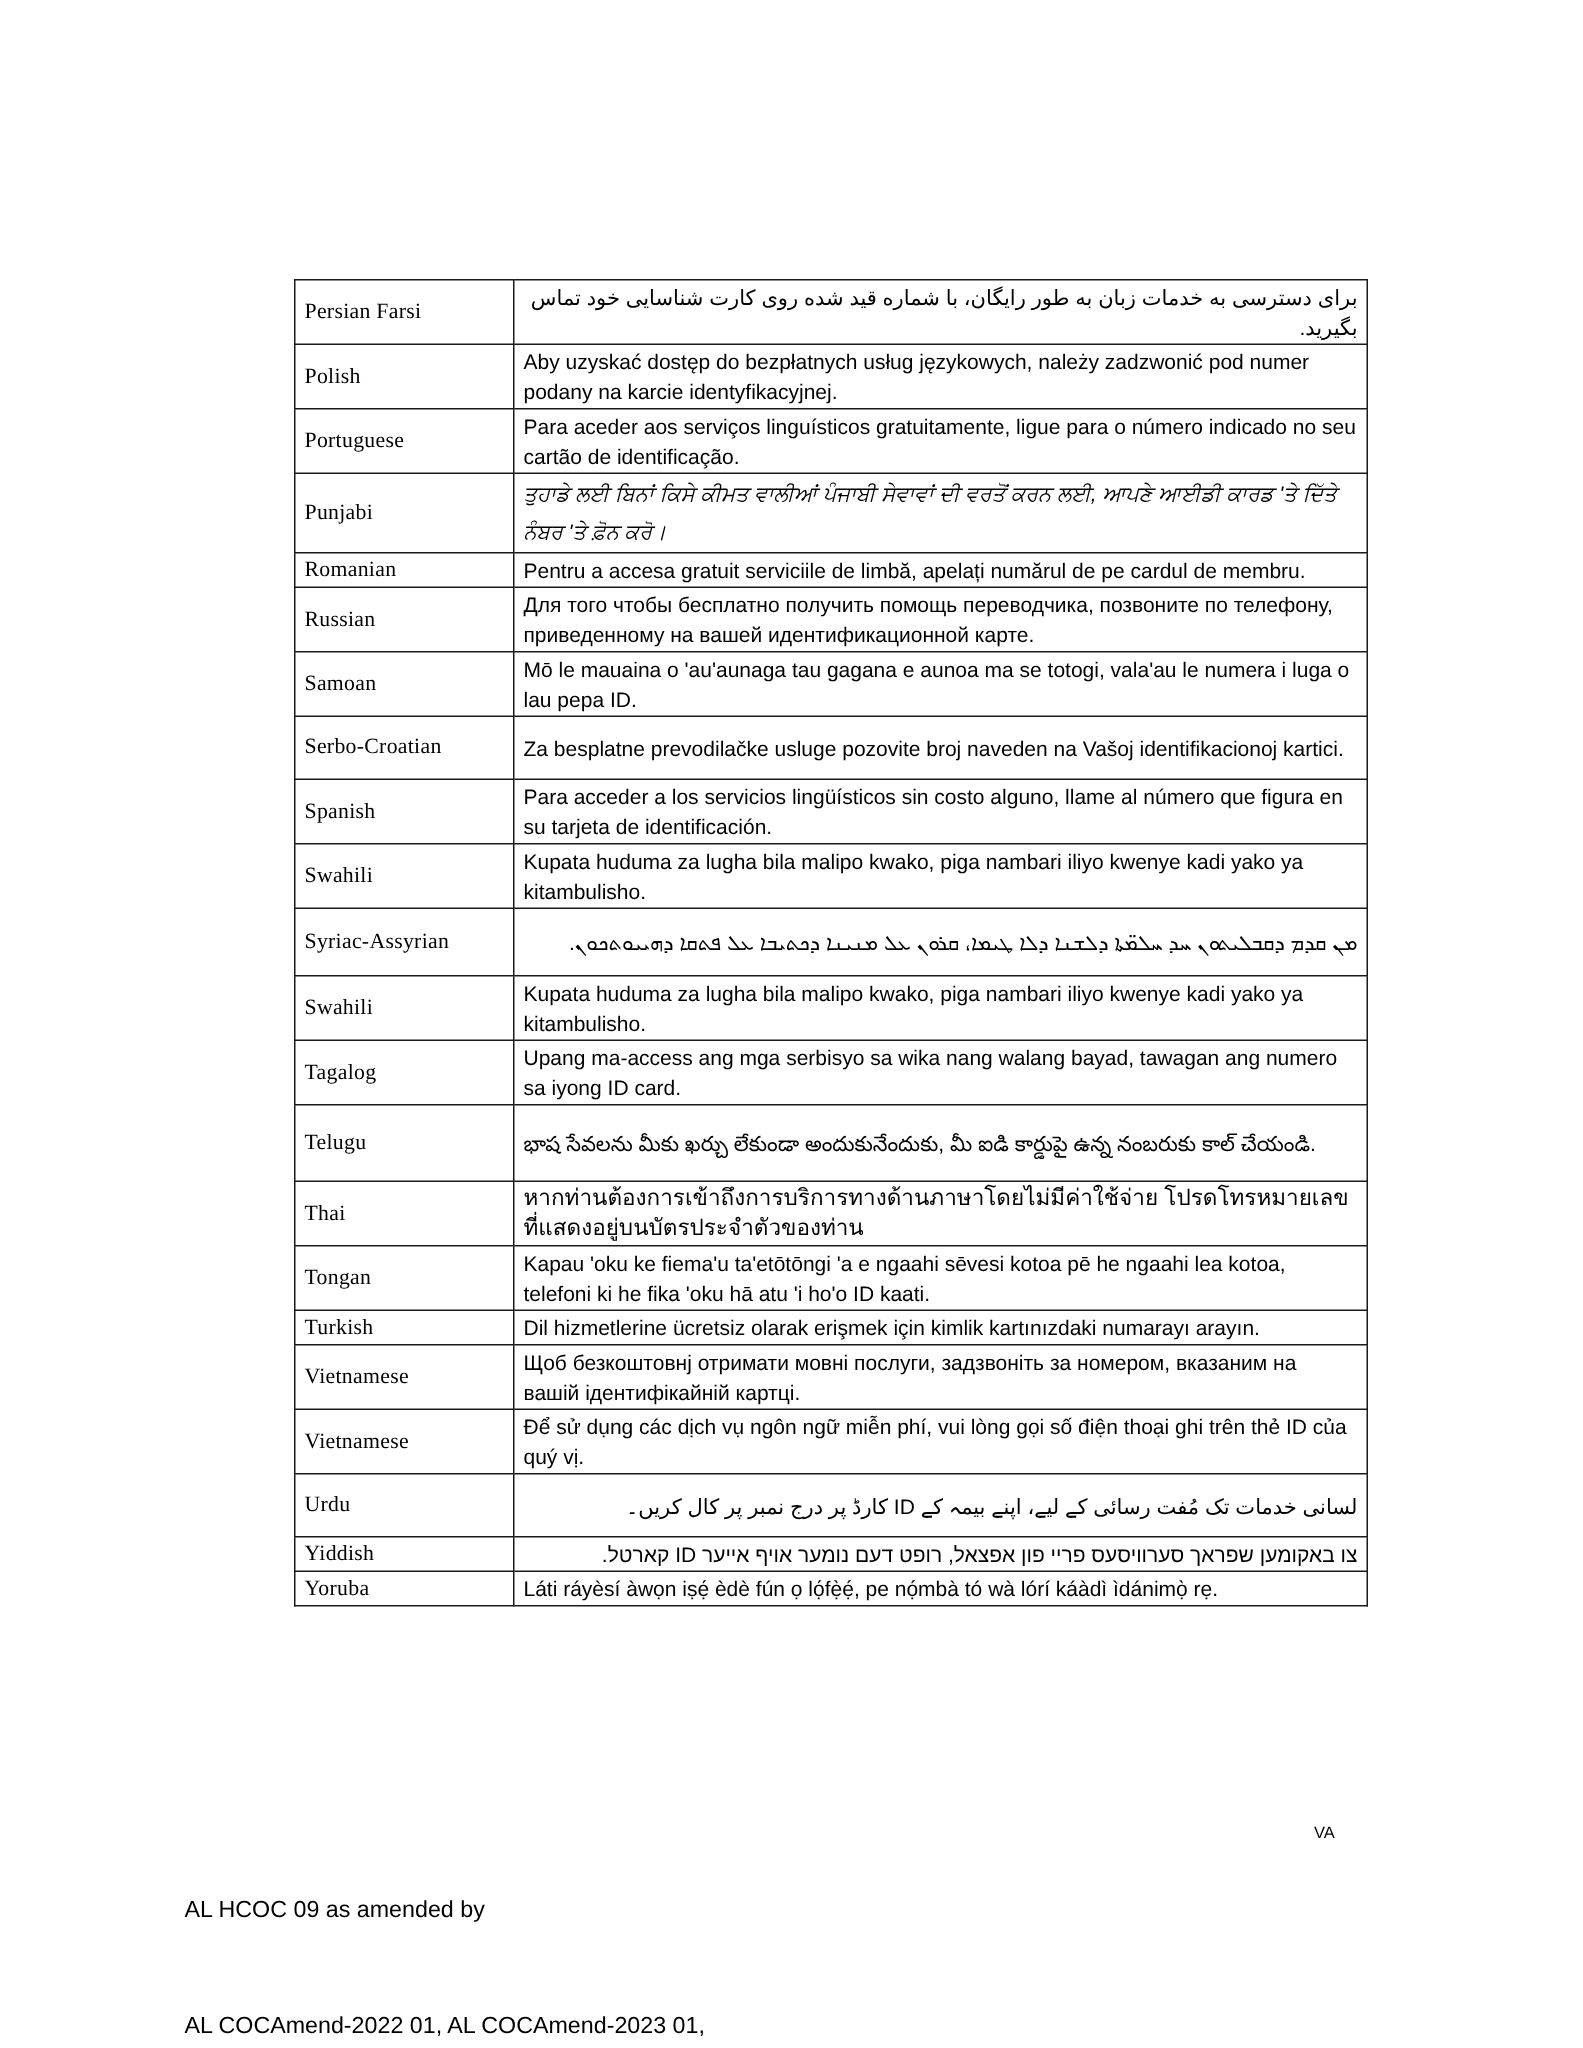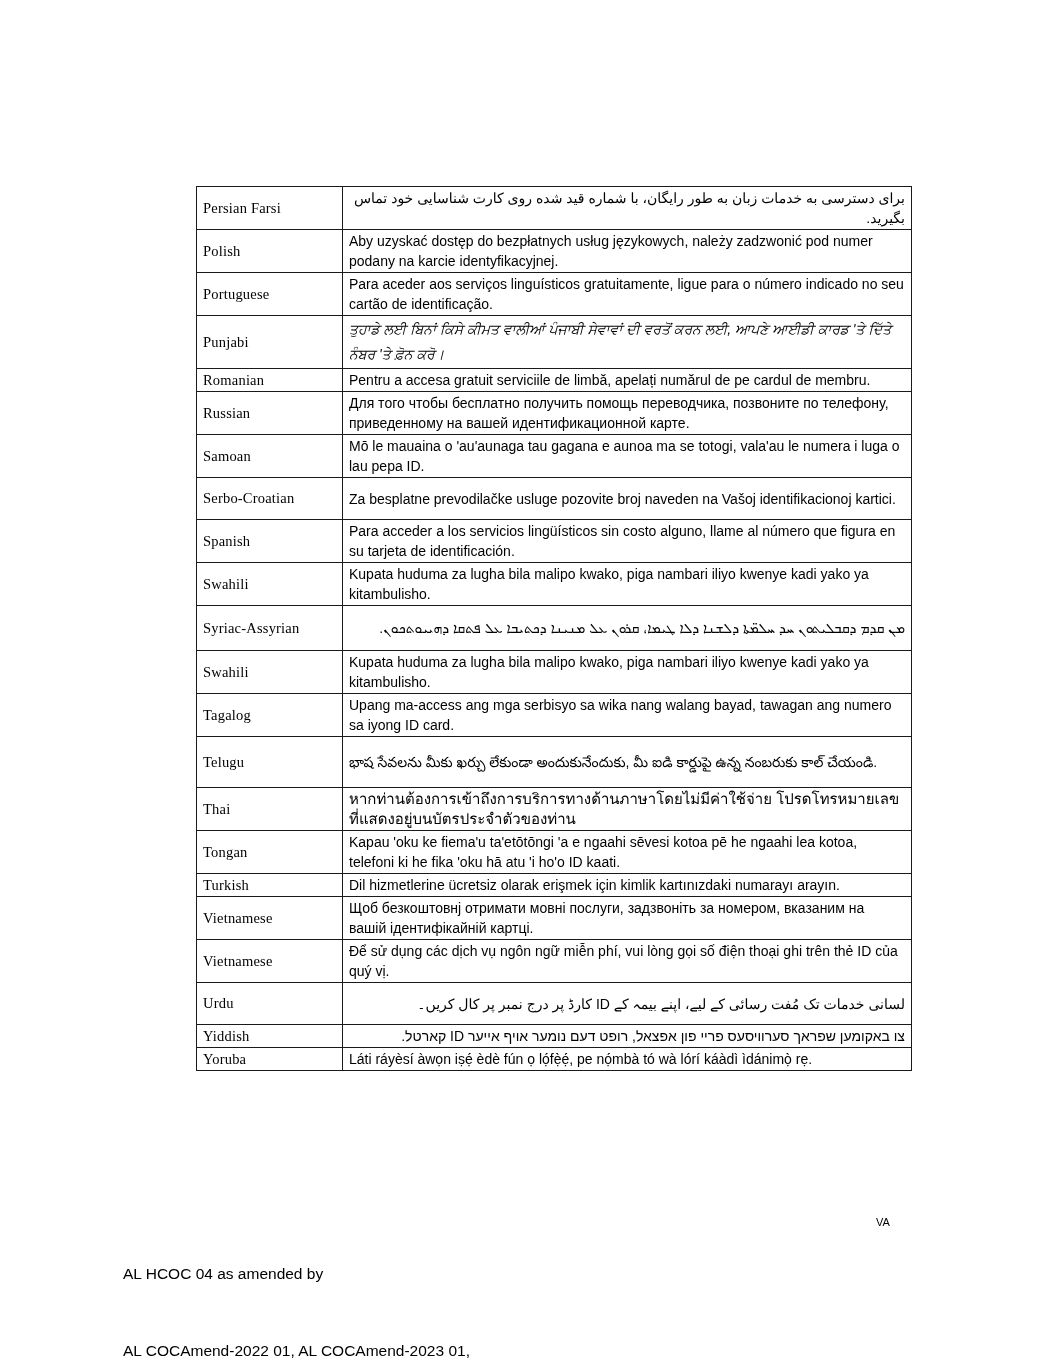--- a/index.html
+++ b/index.html
@@ -153,17 +153,17 @@
       <td class="text-cell rtl">צו באקומען שפראך סערוויסעס פריי פון אפצאל, רופט דעם נומער אויף אייער ID קארטל.</td>
     </tr>
     <tr class="row-sm">
       <td class="lang-cell">Yoruba</td>
       <td class="text-cell">Láti ráyèsí àwọn iṣẹ́ èdè fún ọ lọ́fẹ̀ẹ́, pe nọ́mbà tó wà lórí káàdì ìdánimọ̀ rẹ.</td>
     </tr>
   </tbody>
 </table>
 
 <div class="footer">
-  <div>AL HCOC 04 as amended by</div>
+  <div>AL HCOC 09 as amended by</div>
   <div>AL COCAmend-2022 01, AL COCAmend-2023 01,</div>
   
 </div>
 <div class="footer-right">VA</div>
 
 </body></html>

